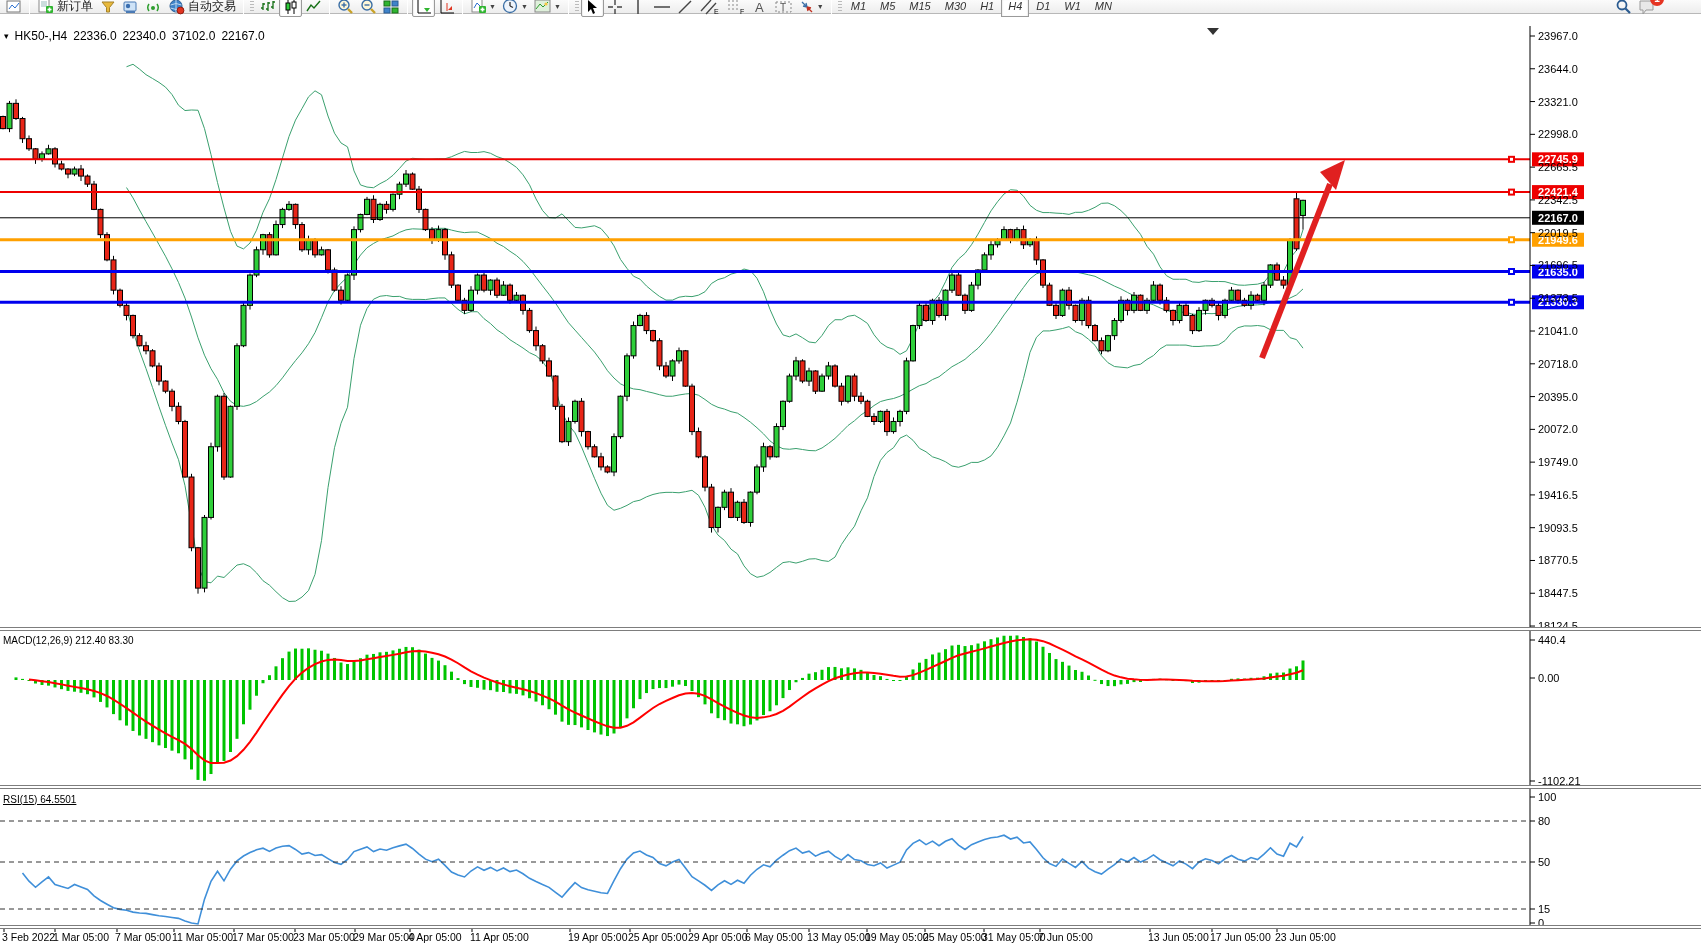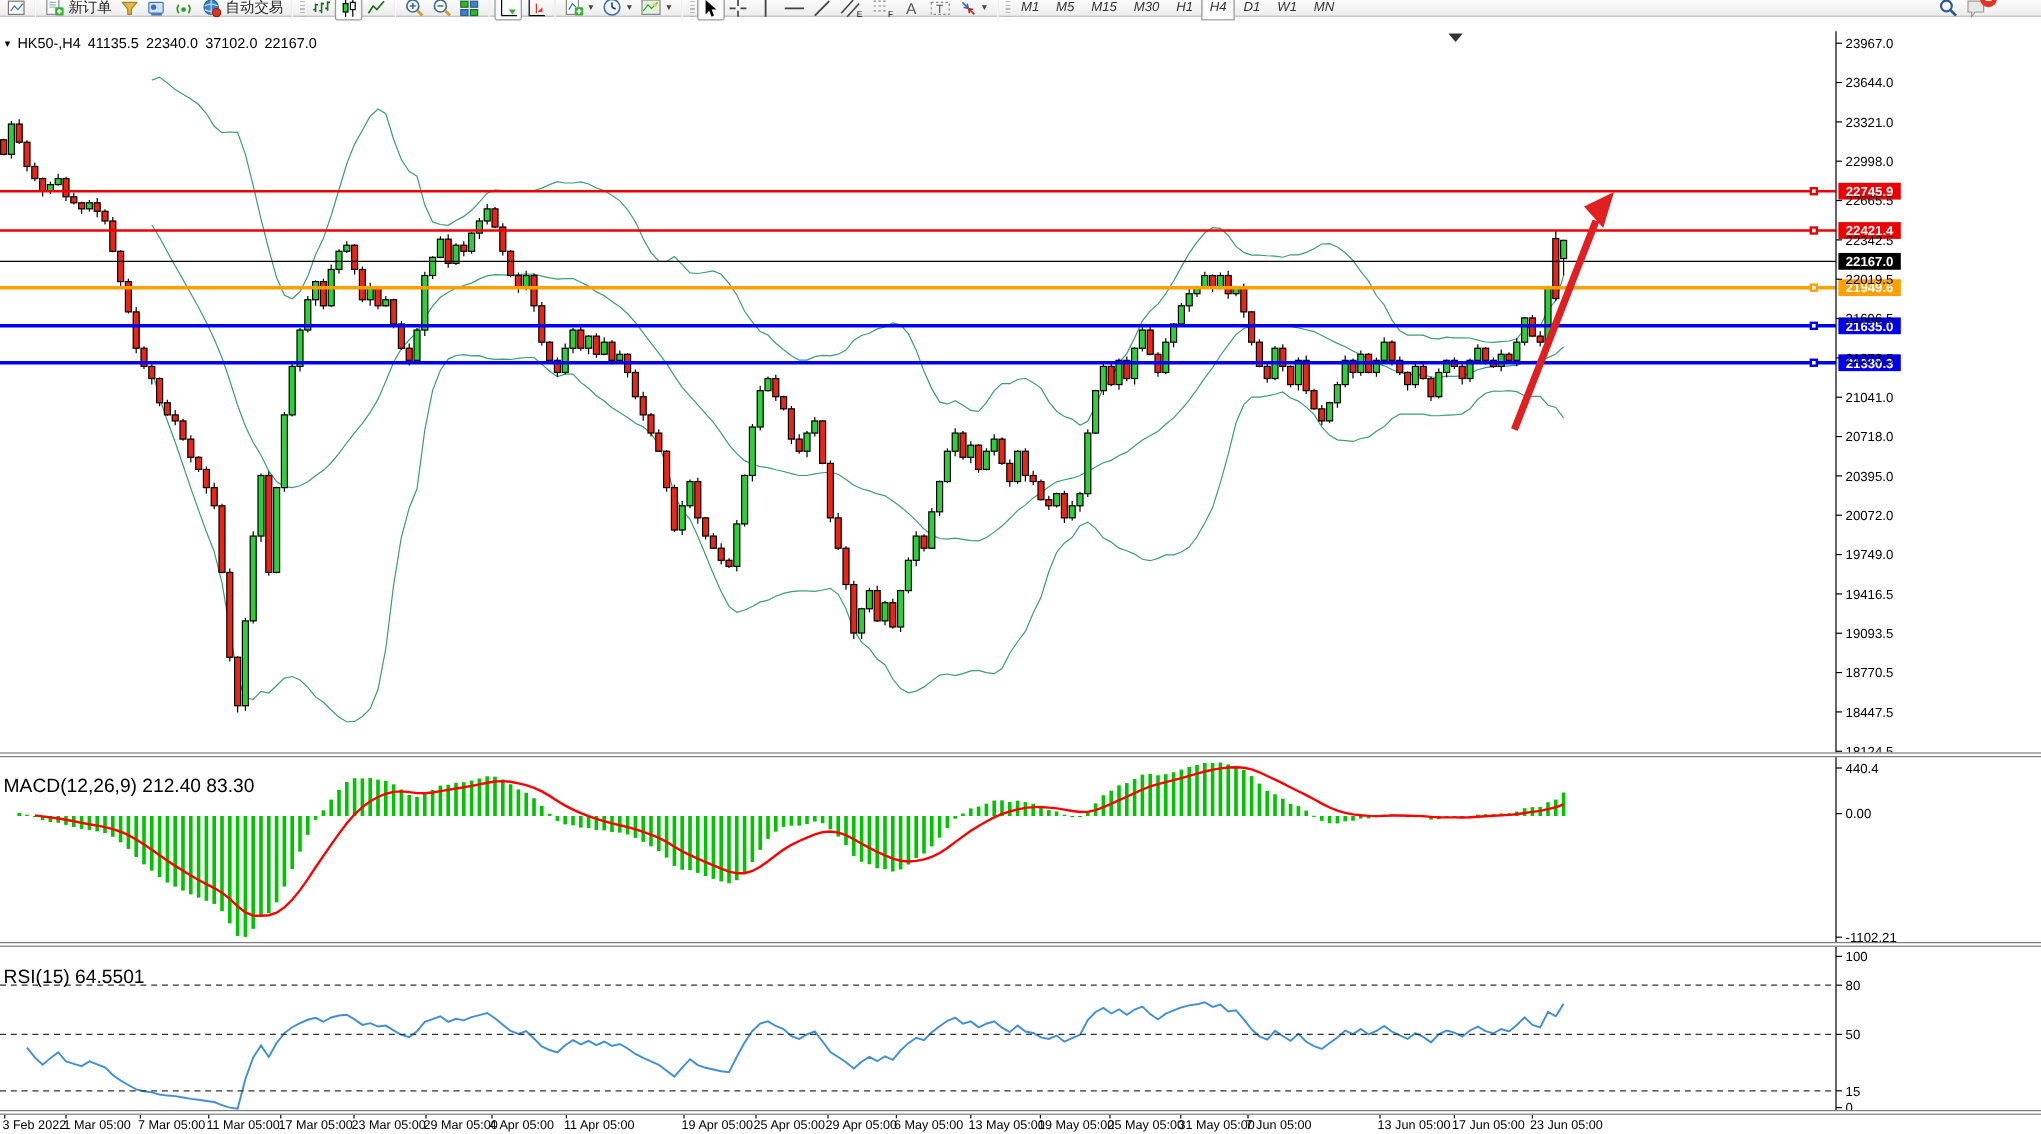--- a/index.html
+++ b/index.html
@@ -20,21 +20,21 @@
   .tfbtn { font-size:11px; color:#333; padding:2px 6px; height:20px; border:1px solid transparent;font-style:italic; }
   .tfbtn.active { border:1px solid #9a9a9a; background:#fff; box-shadow:inset 0 1px 2px #ccc; }
   .spacer { flex:1; }
   .badge { position:absolute; right:-6px; top:-5px; background:#e53422; color:#fff;
            font-size:10px; font-weight:bold; border-radius:8px; min-width:14px; height:14px;
            line-height:14px; text-align:center; }
   
   .chart-area { position:absolute; left:0; top:26px; width:1701px; height:919px; background:#fff; }
   .chart-title { position:absolute; left:4px; top:3px; font-size:12px; color:#000; z-index:20;
                  display:flex; gap:6px; align-items:center; }
-  .ind-label { position:absolute; left:3px; font-size:16px; color:#000; z-index:20;margin-top:12px; }
+  .ind-label { position:absolute; left:3px; font-size:10px; color:#000; z-index:20; }
   .panel-sep { position:absolute; left:0; width:1701px; height:4px; background:#fff;
                border-top:1px solid #7d7d7d; border-bottom:1px solid #7d7d7d; z-index:15; }
   svg text { font-family:"Liberation Sans", sans-serif; }
 </style>
 </head>
 <body>
 
 <div class="toolbar">
   <div class="btn">
     <svg width="16" height="16">
@@ -250,27 +250,27 @@
       <path d="M2,2 h13 v9 h-7 l-3,4 v-4 h-3 z" fill="#e8e8e8" stroke="#999"></path>
     </svg>
     <span class="badge">1</span>
   </div>
 </div>
 
 <div class="chart-area">
   <div class="chart-title">
     <span style="font-size:9px;">▾</span>
     <span>HK50-,H4</span>
-    <span>41135.5</span>
+    <span>22336.0</span>
       <span>22340.0</span>
       <span>37102.0</span>
       <span>22167.0</span>
   </div>
   <div class="ind-label" style="top:609px;">MACD(12,26,9) 212.40 83.30</div>
-  <div class="ind-label" style="top:768px;">RSI(15) 64.5501</div>
+  <div class="ind-label" style="top:768px;text-decoration:underline;">RSI(15) 64.5501</div>
   <div class="panel-sep" style="top:601px;"></div>
   <div class="panel-sep" style="top:759px;"></div>
   <div class="panel-sep" style="top:899px;"></div>
 </div>
 
 <svg id="chart-svg" width="1701" height="945" viewBox="0 0 1701 945" style="position:absolute; left:0; top:0; z-index:10;">
   <defs>
     <clipPath id="clip-main">
         <rect x="0" y="26" width="1530" height="601"></rect>
       </clipPath>

